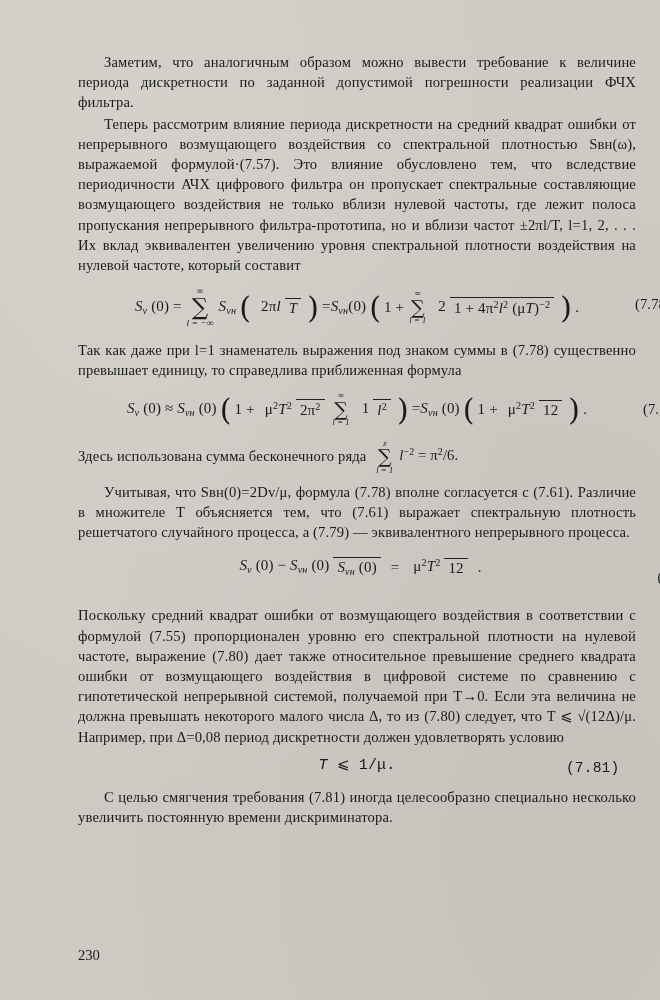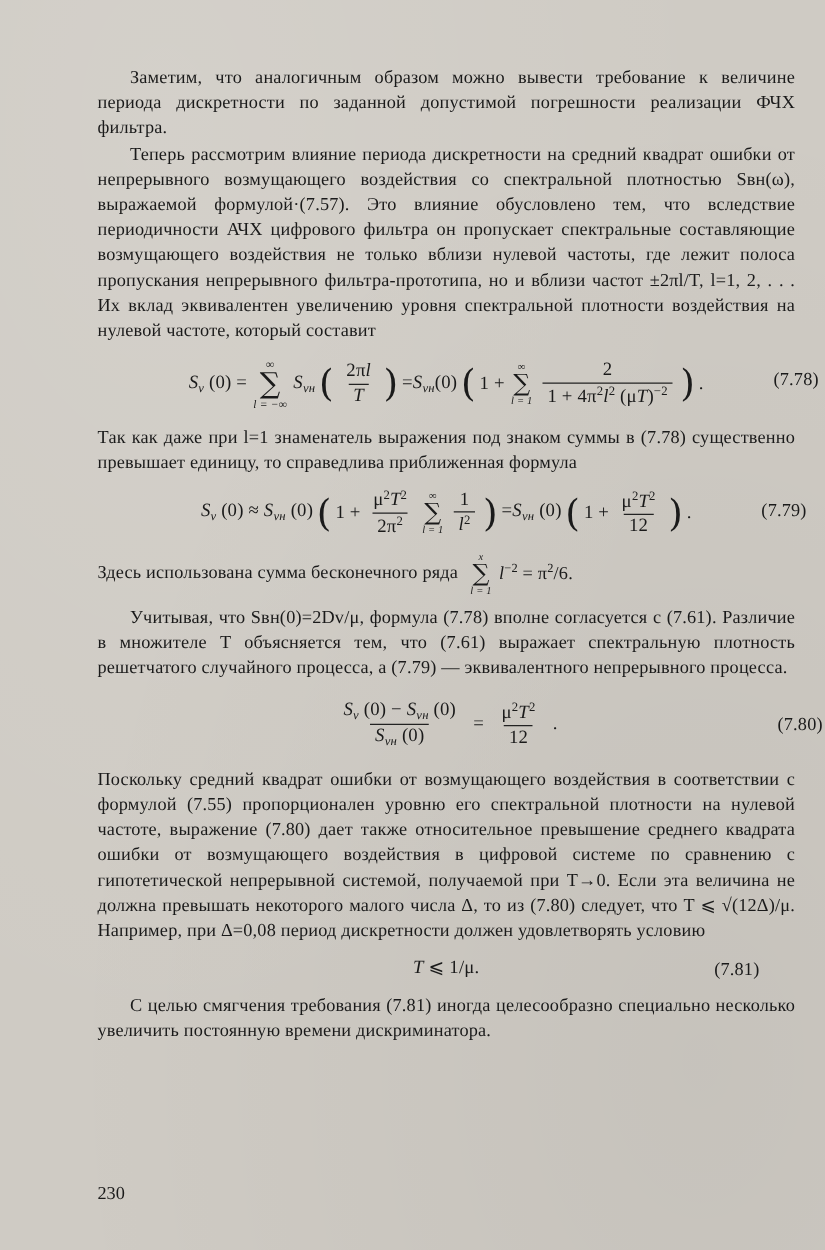--- a/index.html
+++ b/index.html
@@ -72,21 +72,21 @@
     font-size: 0.68em;
     vertical-align: -0.32em;
     font-style: italic;
   }
   .sup {
     font-size: 0.68em;
     vertical-align: 0.52em;
   }
   .frac {
     display: inline-flex;
-    flex-direction: column;
+    flex-direction: row;
     align-items: center;
     vertical-align: middle;
     margin: 0 3px;
     line-height: 1.12;
   }
   .frac .num { padding: 0 4px 1px 4px; }
   .frac .den { padding: 1px 4px 0 4px; border-top: 1px solid #222; }
   .sum {
     display: inline-flex;
     flex-direction: column;
@@ -214,41 +214,41 @@
         <span class="lim">l = 1</span>
       </span>
       <span><i class="v">l</i><span class="sup">−2</span>&nbsp;=&nbsp;π<span class="sup">2</span>/6.</span>
     </p>
 
     <div class="spacer-sm"></div>
 
     <p>Учитывая, что Sвн(0)=2Dv/μ, формула (7.78) вполне согласуется с (7.61). Различие в множителе T объясняется тем, что (7.61) выражает спектральную плотность решетчатого случайного процесса, а (7.79) — эквивалентного непрерывного процесса.</p>
 
 
-    <div class="eq-block" style="margin:13px 0 14px 0;">
+    <div class="eq-block" style="margin:13px 0 28px 0;">
       <div class="eq-inner">
         <span class="eq-row">
           <span class="frac">
             <span class="num"><i class="v">S</i><span class="sub">v</span>&nbsp;(0)&nbsp;−&nbsp;<i class="v">S</i><span class="sub">vн</span>&nbsp;(0)</span>
             <span class="den"><i class="v">S</i><span class="sub">vн</span>&nbsp;(0)</span>
           </span>
           <span>&nbsp;=&nbsp;</span>
           <span class="frac">
             <span class="num">μ<span class="sup">2</span><i class="v">T</i><span class="sup">2</span></span>
             <span class="den">12</span>
           </span>
           <span>&nbsp;.</span>
         </span>
         <span class="eq-num" style="right:-212px; top:10px;">(7.80)</span>
       </div>
     </div>
 
     <p class="noindent">Поскольку средний квадрат ошибки от возмущающего воздействия в соответствии с формулой (7.55) пропорционален уровню его спектральной плотности на нулевой частоте, выражение (7.80) дает также относительное превышение среднего квадрата ошибки от возмущающего воздействия в цифровой системе по сравнению с гипотетической непрерывной системой, получаемой при T→0. Если эта величина не должна превышать некоторого малого числа Δ, то из (7.80) следует, что T ⩽ √(12Δ)/μ. Например, при Δ=0,08 период дискретности должен удовлетворять условию</p>
 
-    <div class="eq-block" style="margin:9px 0 10px 0;">
+    <div class="eq-block" style="margin:9px 0 10px 0;font-family:Liberation Mono, monospace;">
       <div class="eq-inner">
         <span class="eq-row">
           <span><i class="v">T</i>&nbsp;⩽&nbsp;1/μ.</span>
         </span>
         <span class="eq-num" style="right:-224px; top:2px;">(7.81)</span>
       </div>
     </div>
 
     <p>С целью смягчения требования (7.81) иногда целесообразно специально несколько увеличить постоянную времени дискриминатора.</p>
 

